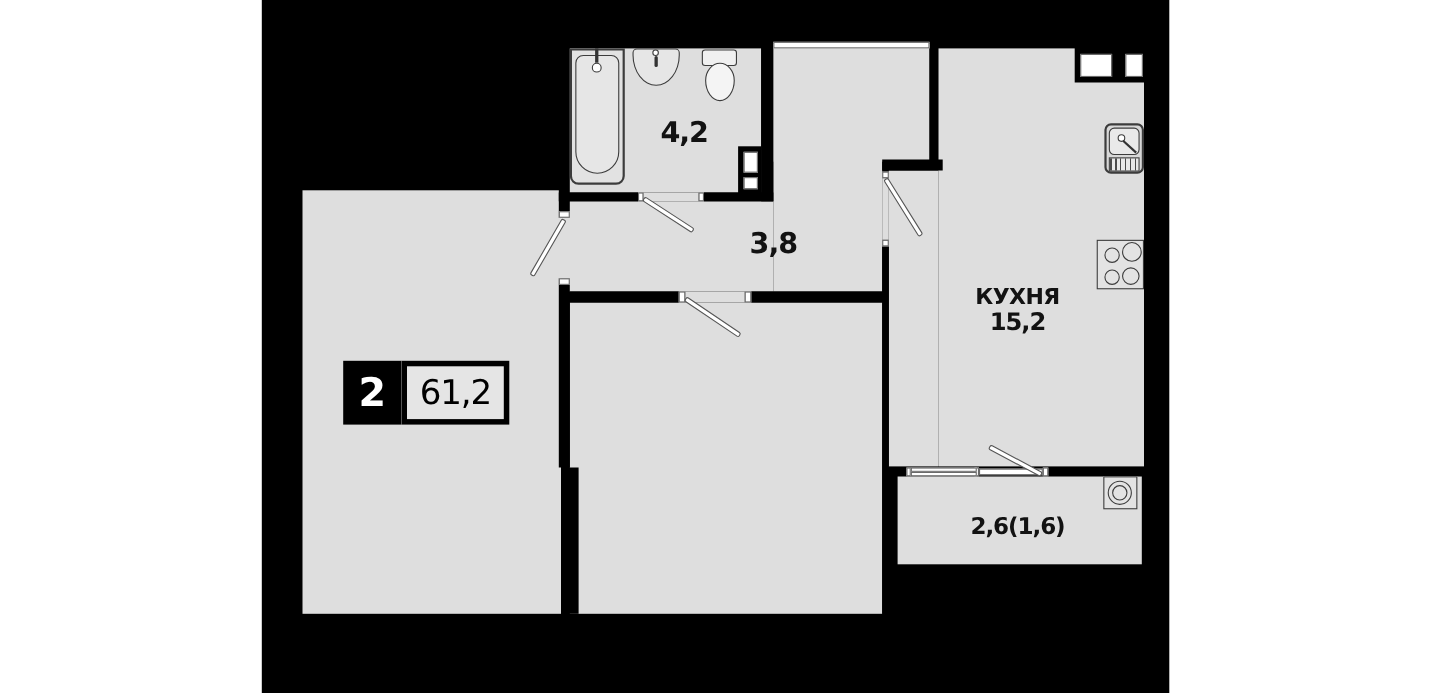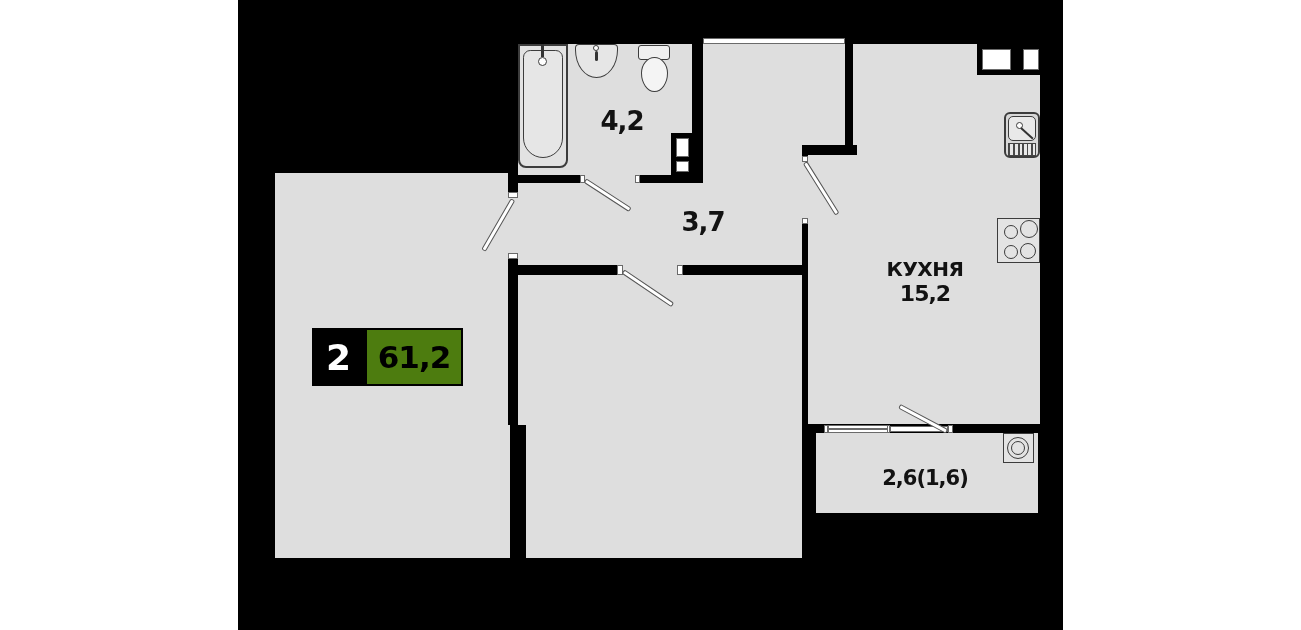--- a/index.html
+++ b/index.html
@@ -15,22 +15,22 @@
   .fix{position:absolute;box-sizing:border-box;border:2px solid #3c3c3c;background:#e2e2e2;}
   .fix-thin{position:absolute;box-sizing:border-box;border:1.5px solid #3c3c3c;background:transparent;}
   .circle{border-radius:50%;}
   .lbl{position:absolute;text-align:center;font-weight:bold;color:#121212;letter-spacing:-0.5px;line-height:1.05;}
   .name{font-size:20px;}
   .area{font-size:22px;letter-spacing:-1px;}
   .area-lg{font-size:26px;letter-spacing:-1px;}
   .badge{position:absolute;left:312px;top:328px;width:151px;height:58px;display:flex;}
   .badge-num{width:53px;background:#000;color:#fff;display:flex;align-items:center;justify-content:center;
              font-size:36px;font-weight:bold;}
-  .badge-area{flex:1;background:#4d7c0f;border:2px solid #000000;box-sizing:border-box;color:#000;
-              display:flex;align-items:center;justify-content:center;font-size:31px;font-weight:bold;letter-spacing:-1px;}
+  .badge-area{flex:1;background:#e5e5e5;border:5px solid #000000;box-sizing:border-box;color:#000;
+              display:flex;align-items:center;justify-content:center;font-size:31px;font-weight:normal;letter-spacing:-1px;}
   .drainer{position:absolute;box-sizing:border-box;border:1px solid #444;
            background:repeating-linear-gradient(90deg,#4a4a4a 0 1.5px,#e8e8e8 1.5px 4.5px);}
 </style>
 </head>
 <body>
 
 <div class="stage">
   <div class="canvas"></div>
 
   <div class="room" style="left:275px;top:173px;width:235px;height:385px;"></div>
@@ -118,15 +118,15 @@
   <div class="fix-thin circle" style="left:1011px;top:441px;width:14px;height:14px;border-width:1px;"></div>
 
   <div class="badge">
     <div class="badge-num">2</div>
     <div class="badge-area">61,2</div>
   </div>
 
   <div class="lbl name" style="left:855px;top:259px;width:140px;">КУХНЯ</div>
   <div class="lbl area" style="left:855px;top:282px;width:140px;">15,2</div>
   <div class="lbl area-lg" style="left:582px;top:108px;width:80px;">4,2</div>
-  <div class="lbl area-lg" style="left:663px;top:209px;width:80px;">3,7</div>
+  <div class="lbl area-lg" style="left:663px;top:209px;width:80px;">3,8</div>
   <div class="lbl area" style="left:845px;top:467px;width:160px;font-size:21px;">2,6(1,6)</div>
 </div>
 
 </body></html>

